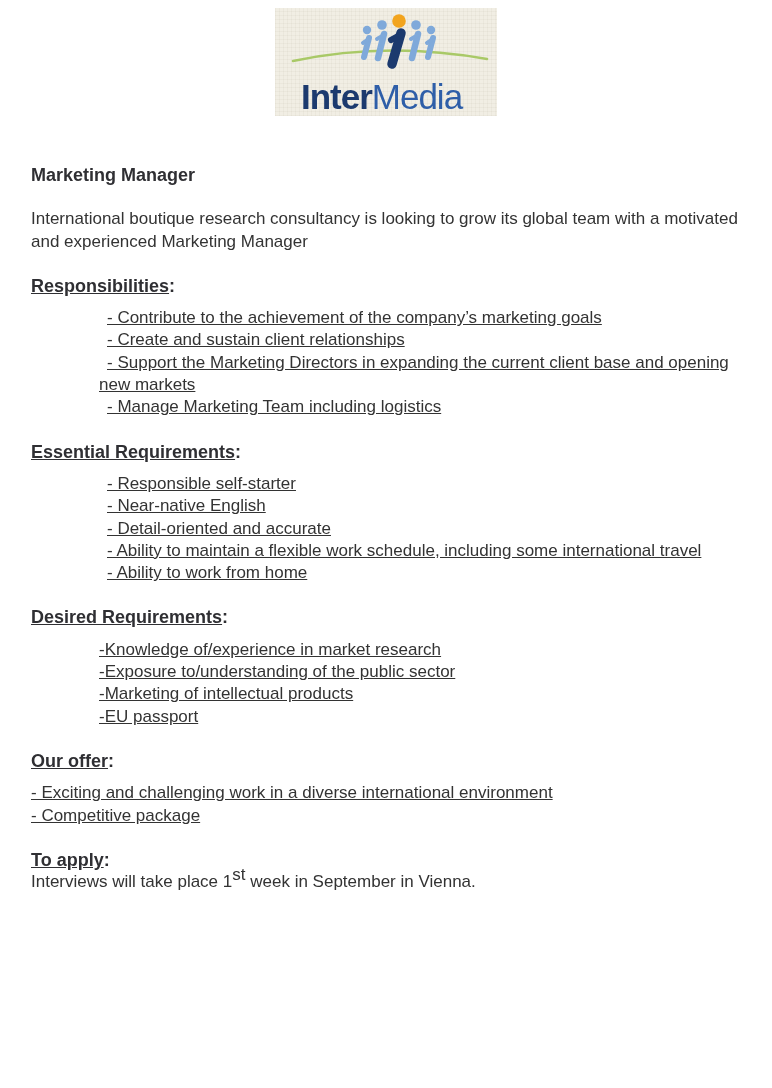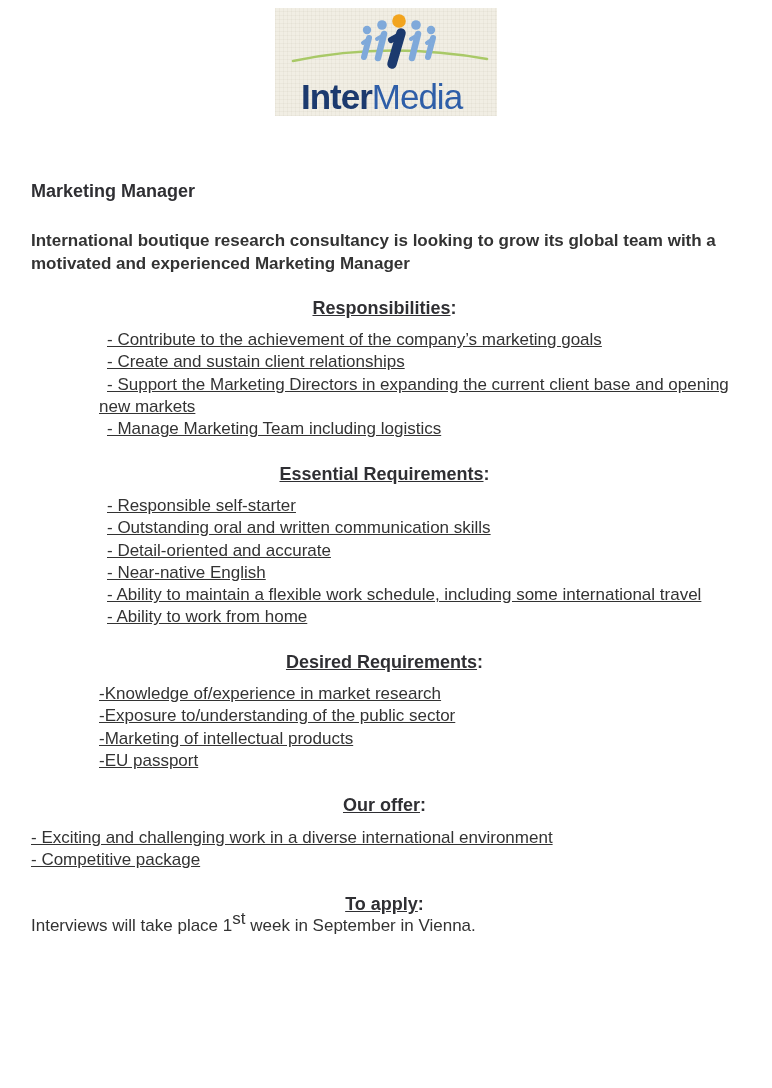--- a/index.html
+++ b/index.html
@@ -36,33 +36,32 @@
     letter-spacing: -1px;
     white-space: nowrap;
   }
   .brand-inter { font-weight: bold; color: #1c3a6e; }
   .brand-media { font-weight: normal; color: #2e5ea8; }
 
   
   .content { margin-left: 31px; width: 707px; }
 
   .job-title {
-    margin-top: 64px;
+    margin-top: 48px;
     font-size: 18px;
     font-weight: bold;
     color: #2f2f33;
   }
-  .intro { margin-top: 28px; font-weight: bold; }
+  .intro { margin-top: 22px; }
 
   .section { margin-top: 22px; }
   .sec-head {
     font-size: 18px;
     font-weight: bold;
     color: #2f2f33;
-    text-align: center;
   }
   .sec-head .u { text-decoration: underline; }
 
   .list { margin-top: 10px; }
   .list.indented { margin-left: 68px; }
   .list.hanging .li { text-indent: 8px; }
   .li { min-height: 22.3px; text-decoration: underline; }
 
   .apply-para { margin-top: 10px; }
   .email-link {
@@ -128,23 +127,22 @@
         <div class="li">- Create and sustain client relationships</div>
         <div class="li">- Support the Marketing Directors in expanding the current client base and opening new markets</div>
         <div class="li">- Manage Marketing Team including logistics</div>
       </div>
   </div>
 
   <div class="section">
     <div class="sec-head"><span class="u">Essential Requirements</span><span>:</span></div>
     <div class="list indented hanging">
         <div class="li">- Responsible self-starter</div>
-        <div class="li">- Outstanding oral and written communication skills</div>
+        <div class="li">- Near-native English</div>
         <div class="li">- Detail-oriented and accurate</div>
-        <div class="li">- Near-native English</div>
         <div class="li">- Ability to maintain a flexible work schedule, including some international travel</div>
         <div class="li">- Ability to work from home</div>
       </div>
   </div>
 
   <div class="section">
     <div class="sec-head"><span class="u">Desired Requirements</span><span>:</span></div>
     <div class="list indented">
         <div class="li">-Knowledge of/experience in market research</div>
         <div class="li">-Exposure to/understanding of the public sector</div>

